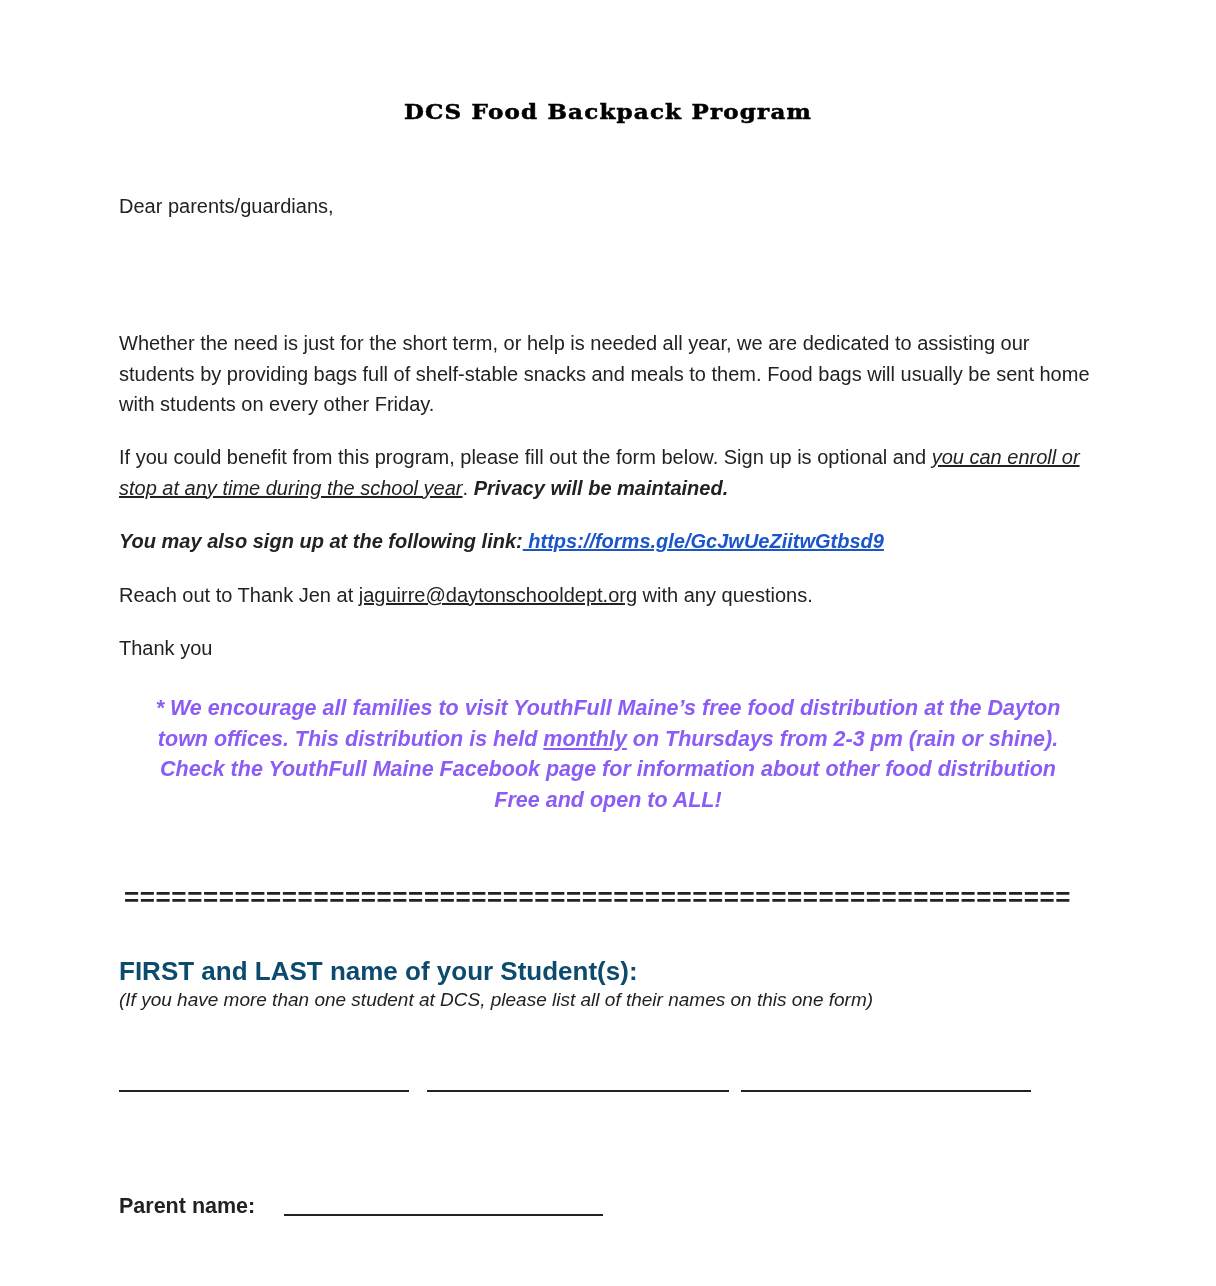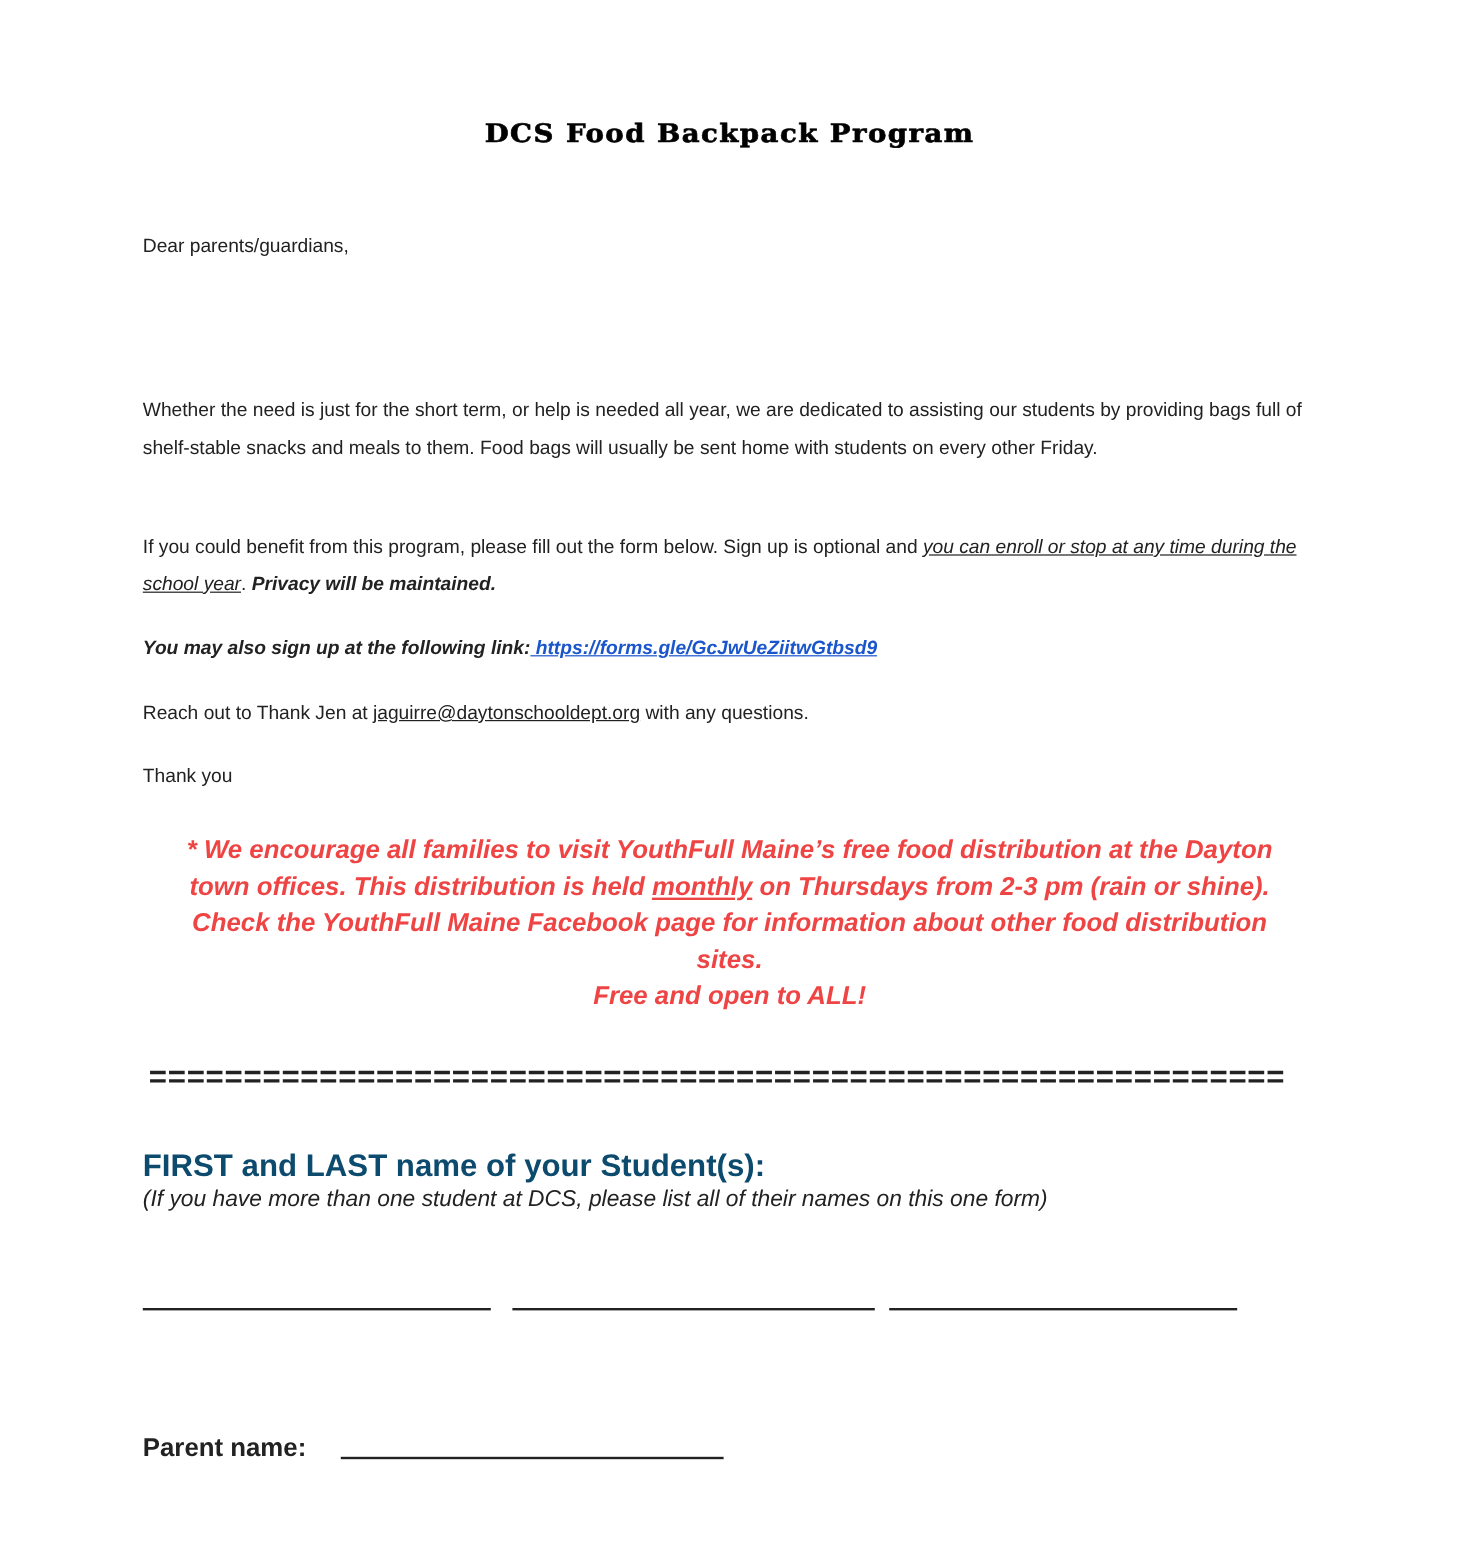--- a/index.html
+++ b/index.html
@@ -32,21 +32,21 @@
       font-size: 23px;
       letter-spacing: 1.2px;
       color: #000;
       transform: scaleY(0.92);
       -webkit-text-stroke: 0.6px #000;
     }
     .para {
       position: absolute;
       left: 119px;
       width: 990px;
-      font-size: 16px;
+      font-size: 20px;
       line-height: 30.5px;
       color: #222;
       margin: 0;
     }
     .u { text-decoration: underline; }
     .bi { font-weight: bold; font-style: italic; }
     .it-u { font-style: italic; text-decoration: underline; }
     .link {
       color: #1a55cc;
       text-decoration: underline;
@@ -57,21 +57,21 @@
     .email {
       color: #222;
       text-decoration: underline;
     }
     .red-block {
       position: absolute;
       left: 110px;
       width: 996px;
       top: 693px;
       text-align: center;
-      color: #ef4444;
+      color: #8b5cf6;
       font-weight: bold;
       font-style: italic;
       font-size: 21.5px;
       line-height: 30.5px;
     }
     .red-block .u { text-decoration: underline; }
     .separator {
       position: absolute;
       left: 124px;
       top: 882px;
@@ -131,21 +131,20 @@
   <p class="para" style="top:526px;"><span class="bi">You may also sign up at the following link:</span><a class="link"> https://forms.gle/GcJwUeZiitwGtbsd9</a></p>
 
   <p class="para" style="top:580px;"><span>Reach out to Thank Jen at </span><a class="email">jaguirre@daytonschooldept.org</a><span> with any questions.</span></p>
 
   <p class="para" style="top:633px;">Thank you</p>
 
   <div class="red-block">
     <div>* We encourage all families to visit YouthFull Maine’s free food distribution at the Dayton</div>
     <div><span>town offices. This distribution is held </span><span class="u">monthly</span><span> on Thursdays from 2-3 pm (rain or shine).</span></div>
     <div>Check the YouthFull Maine Facebook page for information about other food distribution</div>
-    <div>sites.</div>
     <div>Free and open to ALL!</div>
   </div>
 
   <div class="separator">============================================================</div>
 
   <div class="form-heading">FIRST and LAST name of your Student(s):</div>
   <div class="form-note">(If you have more than one student at DCS, please list all of their names on this one form)</div>
 
   <div class="blank-line" style="left:119px; top:1090px; width:290px;"></div>
   <div class="blank-line" style="left:427px; top:1090px; width:302px;"></div>

